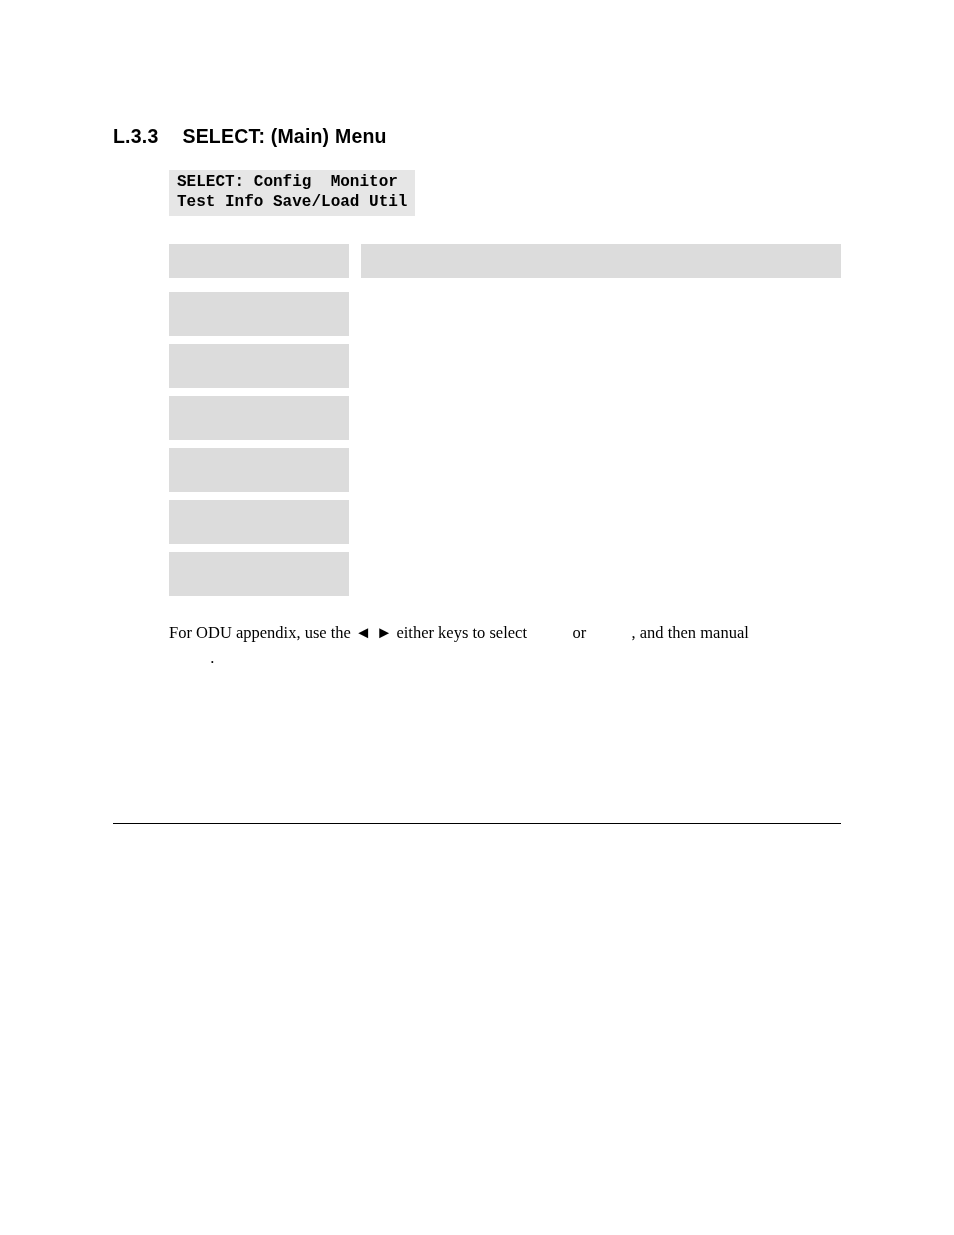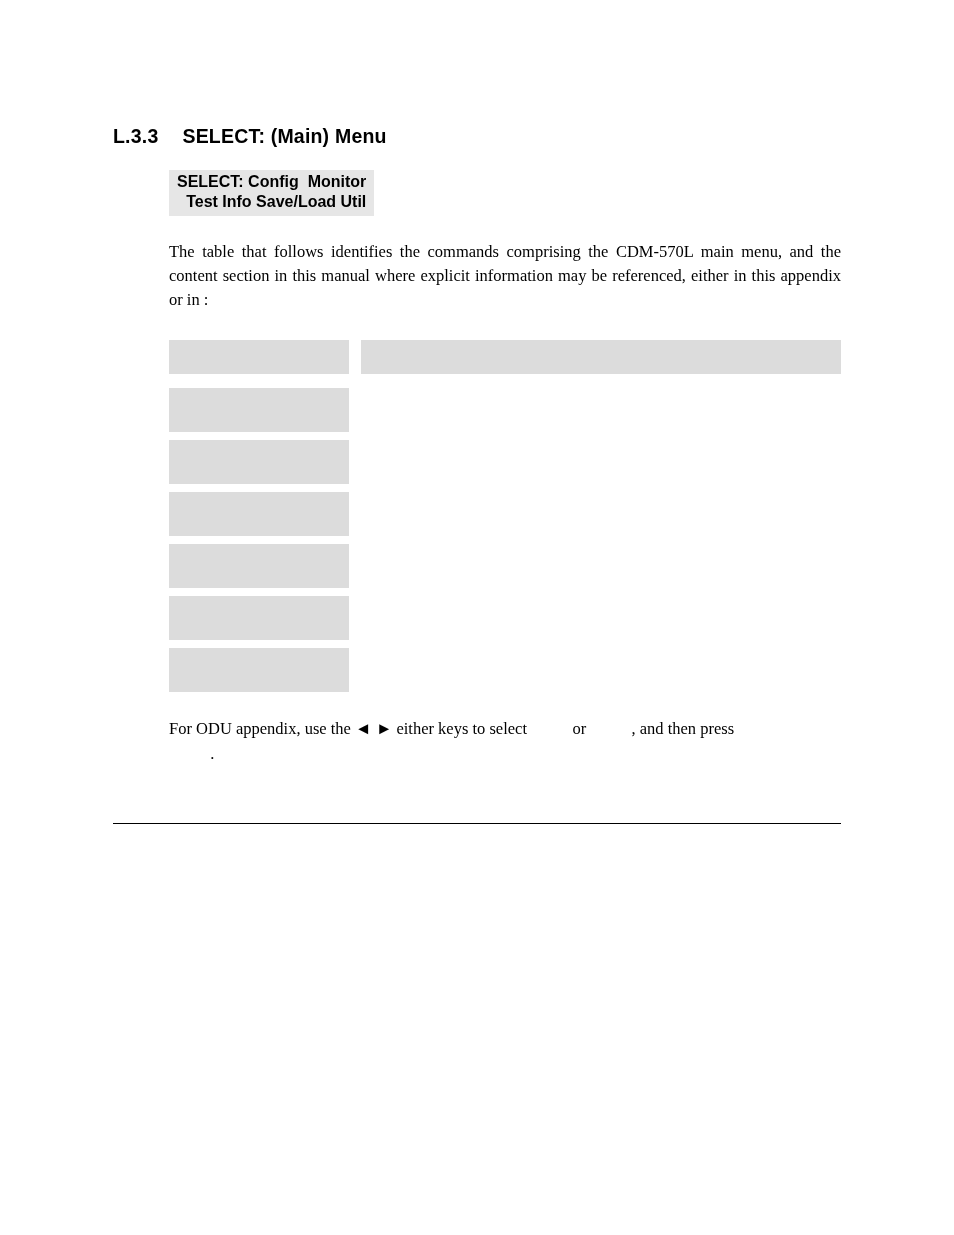--- a/index.html
+++ b/index.html
@@ -25,30 +25,29 @@
     font-weight: bold;
     font-size: 19.5px;
     margin-bottom: 22px;
     letter-spacing: 0.2px;
   }
   .heading .hnum {
     display: inline-block;
     margin-right: 24px;
   }
   .code-block {
-    font-family: Liberation Sans, sans-serif;
+    font-family: Liberation Mono, monospace;
     font-weight: bold;
     font-size: 16px;
     background: #e6e6e6;
     display: inline-block;
     padding: 2px 8px 4px 8px;
     line-height: 1.25;
     margin-left: 56px;
     white-space: pre;
-    text-align: right;
   }
   .para {
     margin-top: 24px;
     margin-left: 56px;
     font-size: 16.5px;
     line-height: 1.45;
     text-align: justify;
   }
   .table-block {
     margin-top: 28px;
@@ -106,23 +105,20 @@
 
 <div class="page">
 
   <div class="heading">
     <span class="hnum">L.3.3</span><span>SELECT: (Main) Menu</span>
   </div>
 
   <div class="code-block"><span>SELECT: Config  Monitor</span>
 <span>Test Info Save/Load Util</span></div>
 
-  <p class="para">
-    <span>The table that follows identifies the commands comprising the CDM-570L main menu, and the content section in this manual where explicit information may be referenced, either in this appendix or in </span><span>:</span>
-  </p>
 
   <div class="table-block">
     <div class="tbl-head-row">
       <div class="cell-left-head"></div>
       <div class="cell-right-head"></div>
     </div>
     <div class="tbl-body-row">
       <div class="cell-left"></div>
       <div class="cell-right"></div>
     </div>
@@ -142,17 +138,17 @@
       <div class="cell-left"></div>
       <div class="cell-right"></div>
     </div>
     <div class="tbl-body-row">
       <div class="cell-left"></div>
       <div class="cell-right"></div>
     </div>
   </div>
 
   <p class="para2">
-    <span>For ODU appendix, use the </span><span class="arrow">◄ ►</span><span> either keys to select </span><span>&nbsp;&nbsp;&nbsp;&nbsp;&nbsp;&nbsp;&nbsp;&nbsp;&nbsp;</span><span> or </span><span>&nbsp;&nbsp;&nbsp;&nbsp;&nbsp;&nbsp;&nbsp;&nbsp;&nbsp;&nbsp;</span><span>, and then press </span><br><span>&nbsp;&nbsp;&nbsp;&nbsp;&nbsp;&nbsp;&nbsp;&nbsp;&nbsp;&nbsp;</span><span>.</span>
+    <span>For ODU appendix, use the </span><span class="arrow">◄ ►</span><span> either keys to select </span><span>&nbsp;&nbsp;&nbsp;&nbsp;&nbsp;&nbsp;&nbsp;&nbsp;&nbsp;</span><span> or </span><span>&nbsp;&nbsp;&nbsp;&nbsp;&nbsp;&nbsp;&nbsp;&nbsp;&nbsp;&nbsp;</span><span>, and then manual </span><br><span>&nbsp;&nbsp;&nbsp;&nbsp;&nbsp;&nbsp;&nbsp;&nbsp;&nbsp;&nbsp;</span><span>.</span>
   </p>
 
   <div class="footer-line"></div>
 </div>
 
 </body></html>

